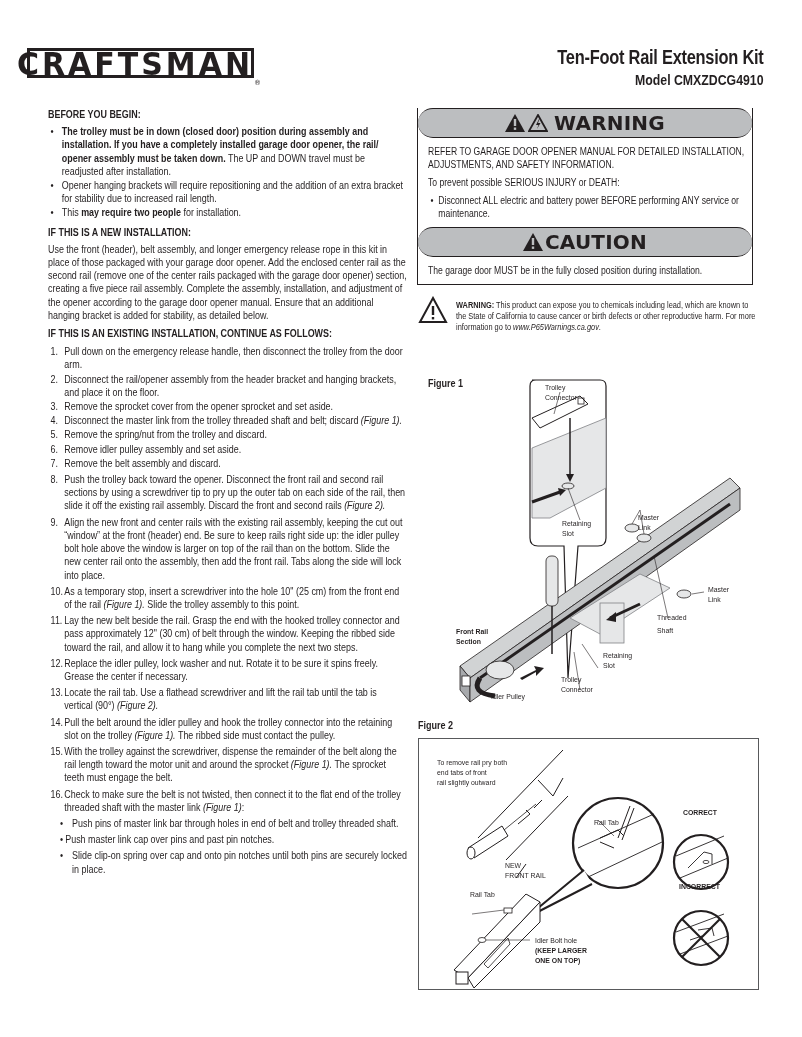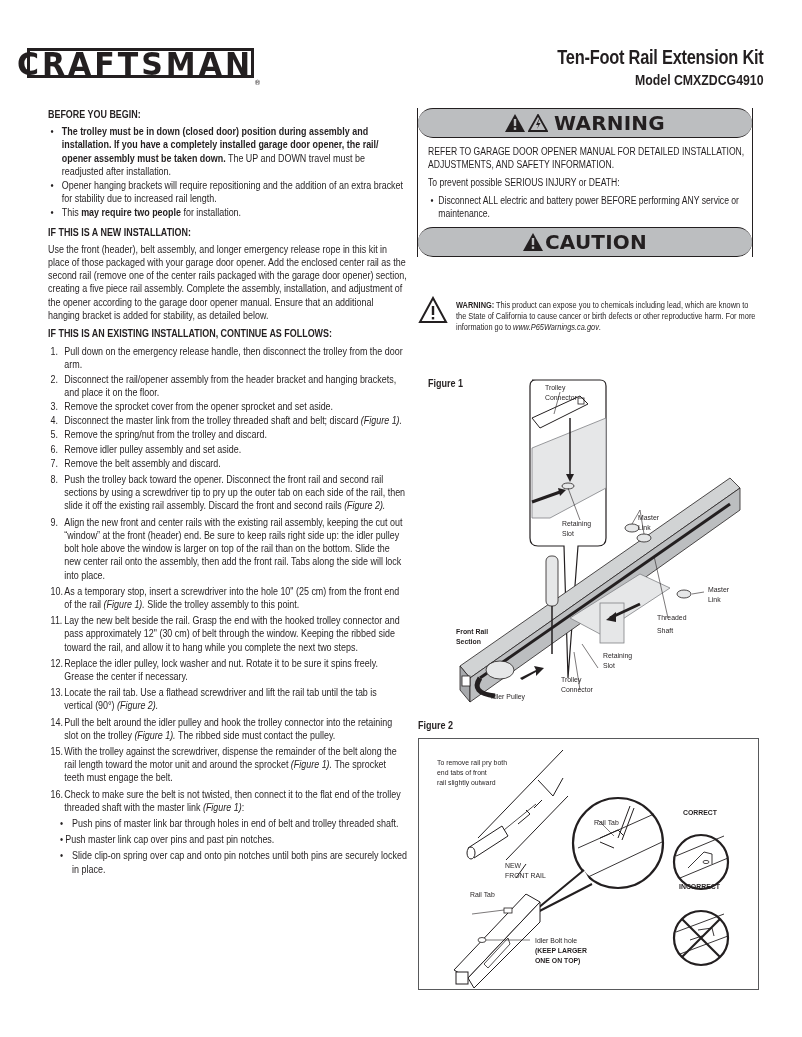--- a/index.html
+++ b/index.html
@@ -127,20 +127,23 @@
   <div class="warn-header">
     <span class="icons">
       <svg width="20" height="18" viewBox="0 0 20 18">
           <path d="M10 0 L20 18 L0 18 Z" fill="#231f20"></path>
           <rect x="8.8" y="5" width="2.4" height="7" fill="#bcbec0"></rect>
           <rect x="8.8" y="13.5" width="2.4" height="2.4" fill="#bcbec0"></rect>
         </svg>
     </span>
     <span class="warn-header-label" style="margin-left:-4px;">CAUTION</span>
   </div>
+  <div class="caution-body">
+    <div class="cond">The garage door MUST be in the fully closed position during installation.</div>
+  </div>
 </div>
 
 <div class="p65">
   <svg class="p65-icon" width="30" height="28" viewBox="0 0 30 28">
       <path d="M15 2 L28 26 L2 26 Z" fill="none" stroke="#231f20" stroke-width="2"></path>
       <rect x="13.8" y="10" width="2.4" height="9" fill="#231f20"></rect>
       <rect x="13.8" y="21" width="2.4" height="2.4" fill="#231f20"></rect>
     </svg>
   <div class="p65-text"><b>WARNING:</b><span> This product can expose you to chemicals including lead, which are known to the State of California to cause cancer or birth defects or other reproductive harm. For more information go to </span><em>www.P65Warnings.ca.gov</em><span>.</span></div>
 </div>

